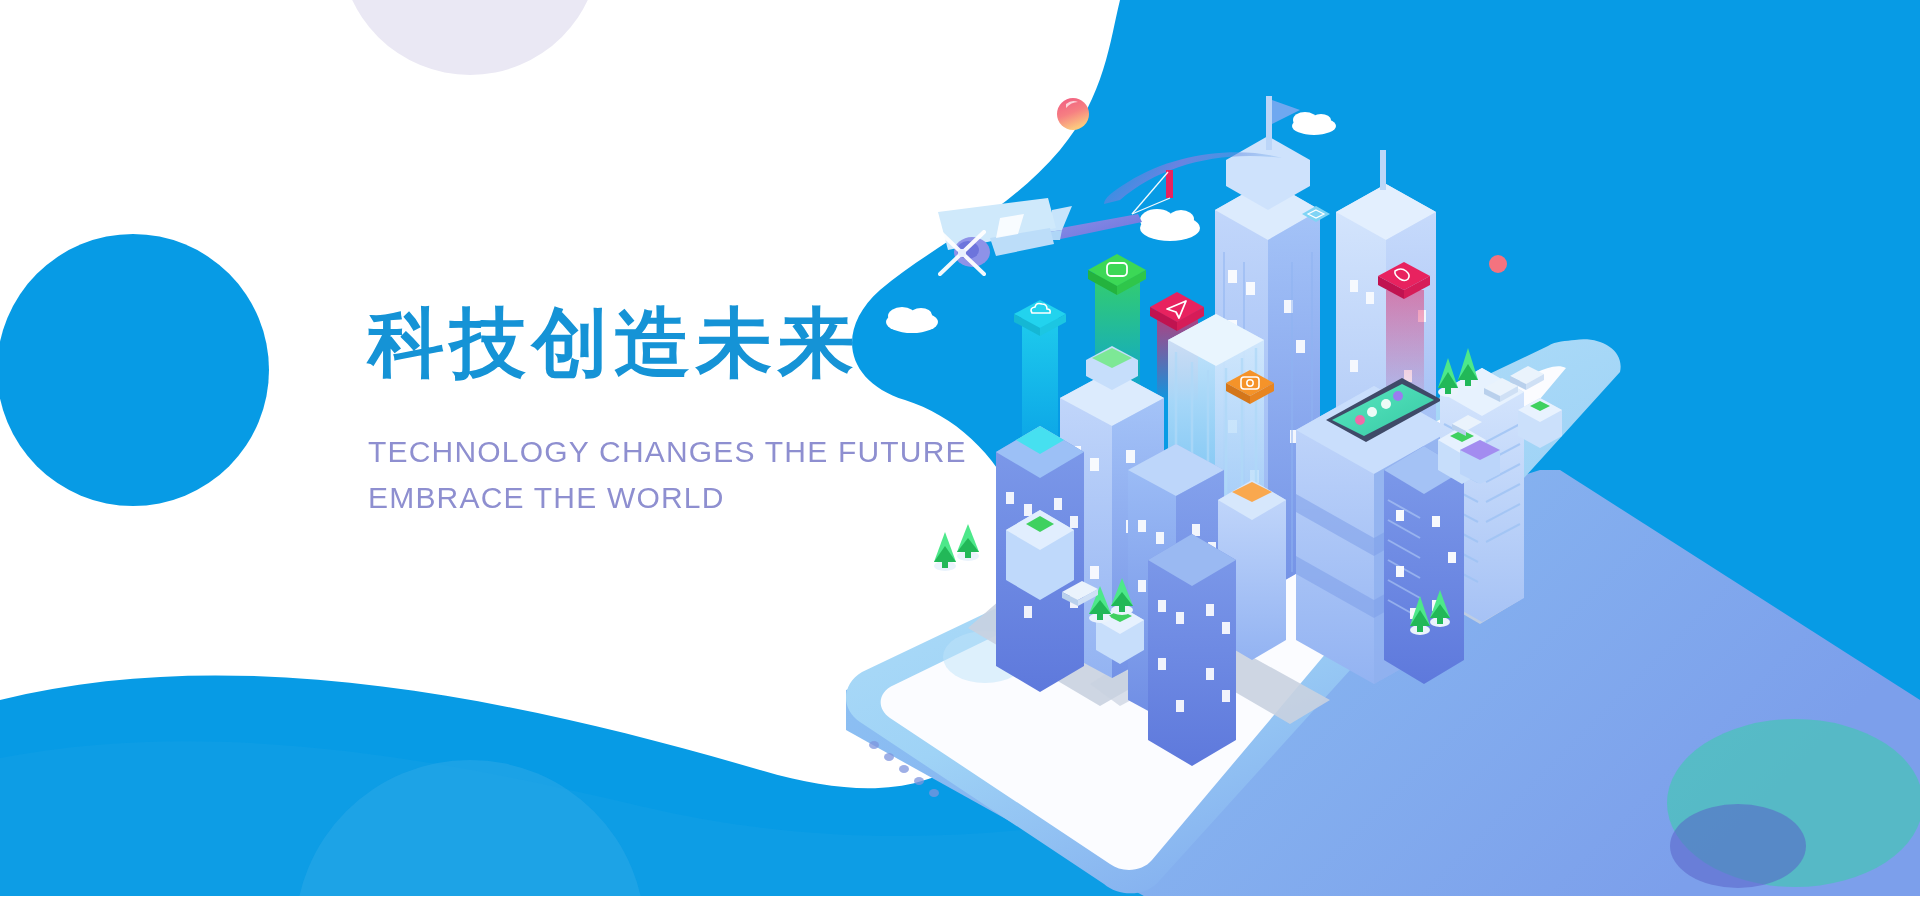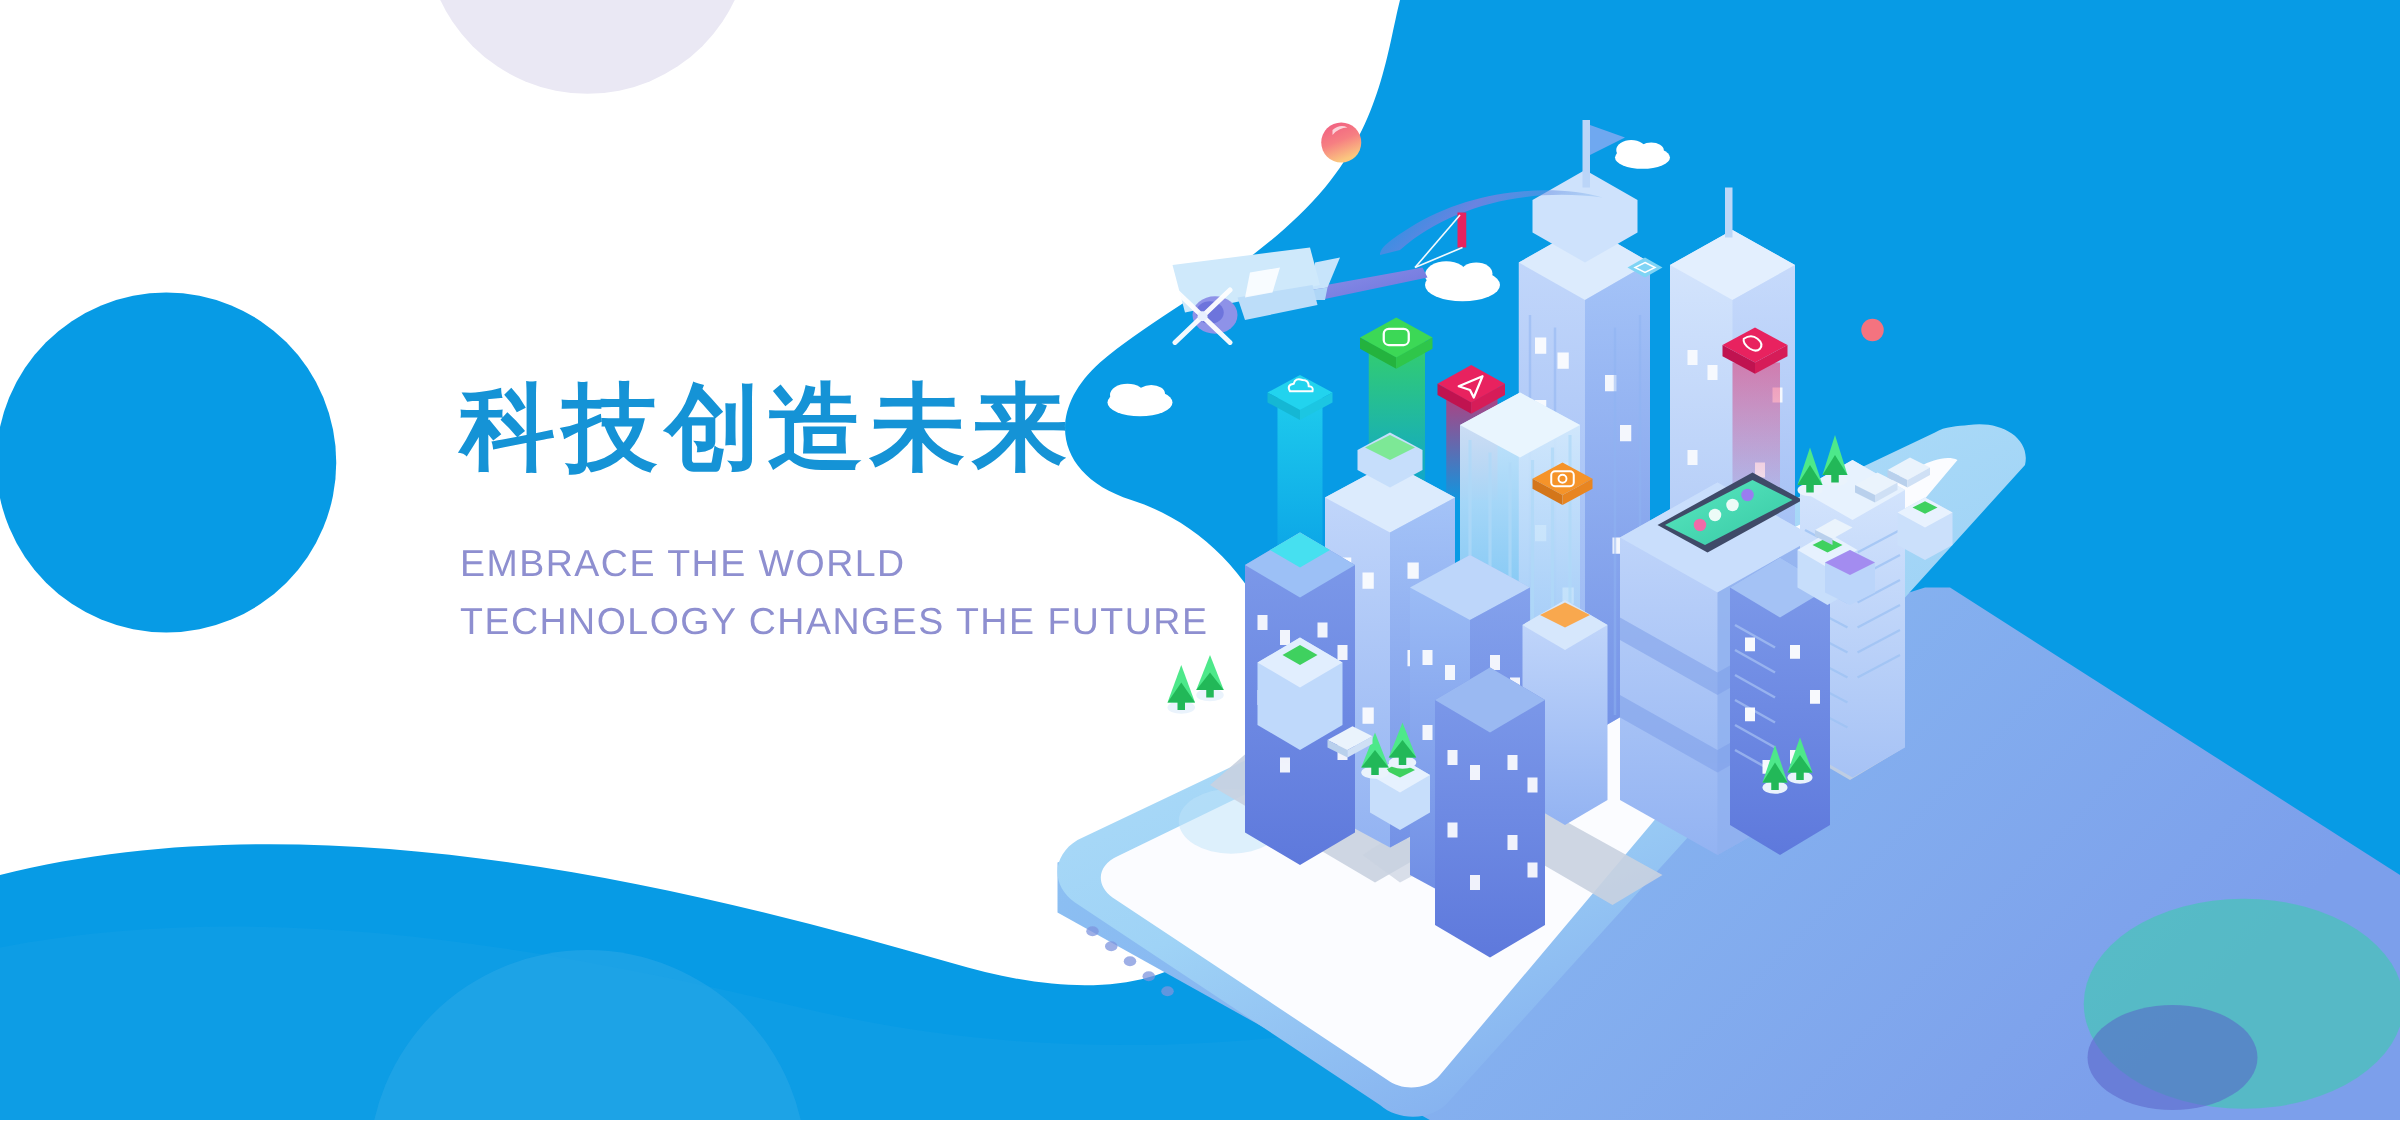--- a/index.html
+++ b/index.html
@@ -593,18 +593,18 @@
         <ellipse cx="1738" cy="846" rx="68" ry="42" fill="#5A63C8" opacity="0.55"></ellipse>
       </g>
     </g>
   </svg>
 
   <div class="text-block">
     <div class="headline">
       <div class="headline-line">科技创造未来</div>
     </div>
     <div class="subtitle-wrap">
+      <div class="sub-line">TECHNOLOGY CHANGES THE FUTURE</div>
       <div class="sub-line">EMBRACE THE WORLD</div>
-      <div class="sub-line">TECHNOLOGY CHANGES THE FUTURE</div>
     </div>
   </div>
 
 </div>
 
 </body></html>

